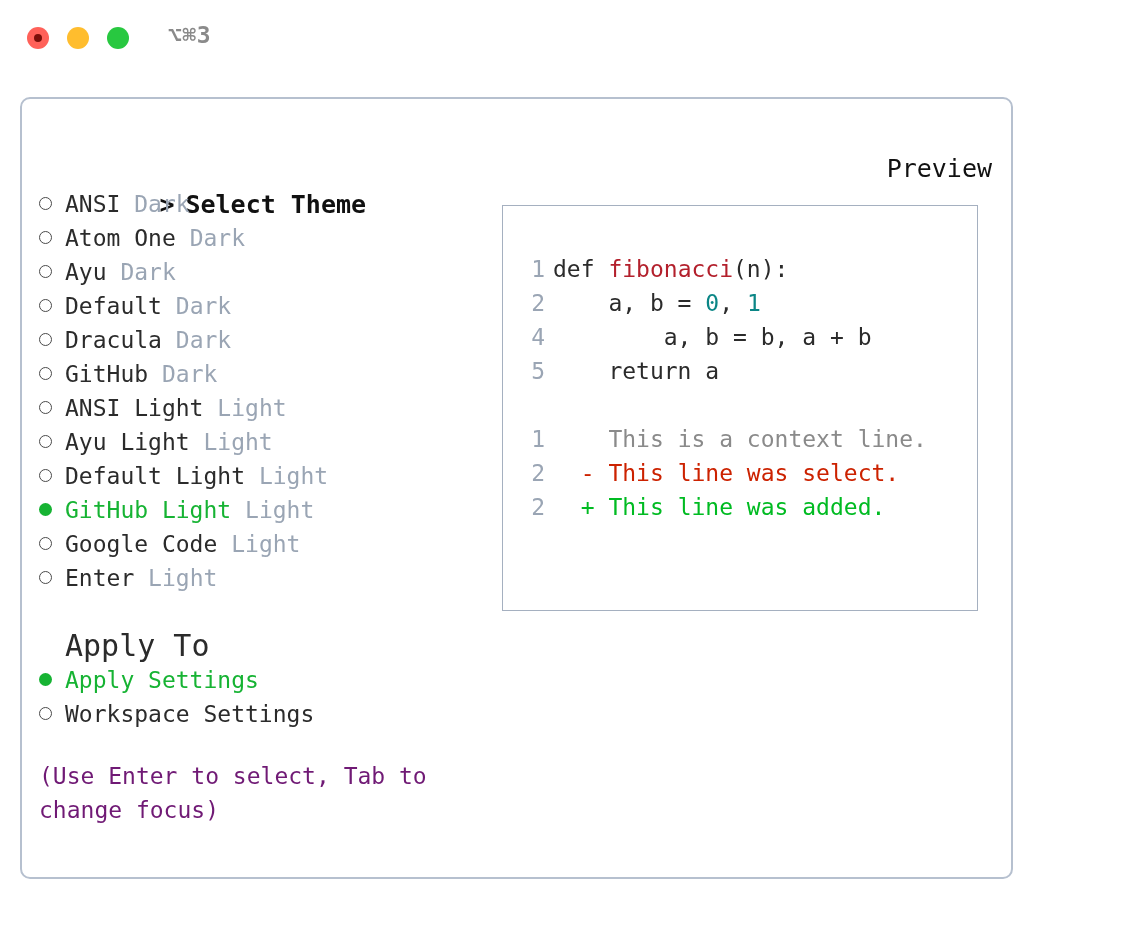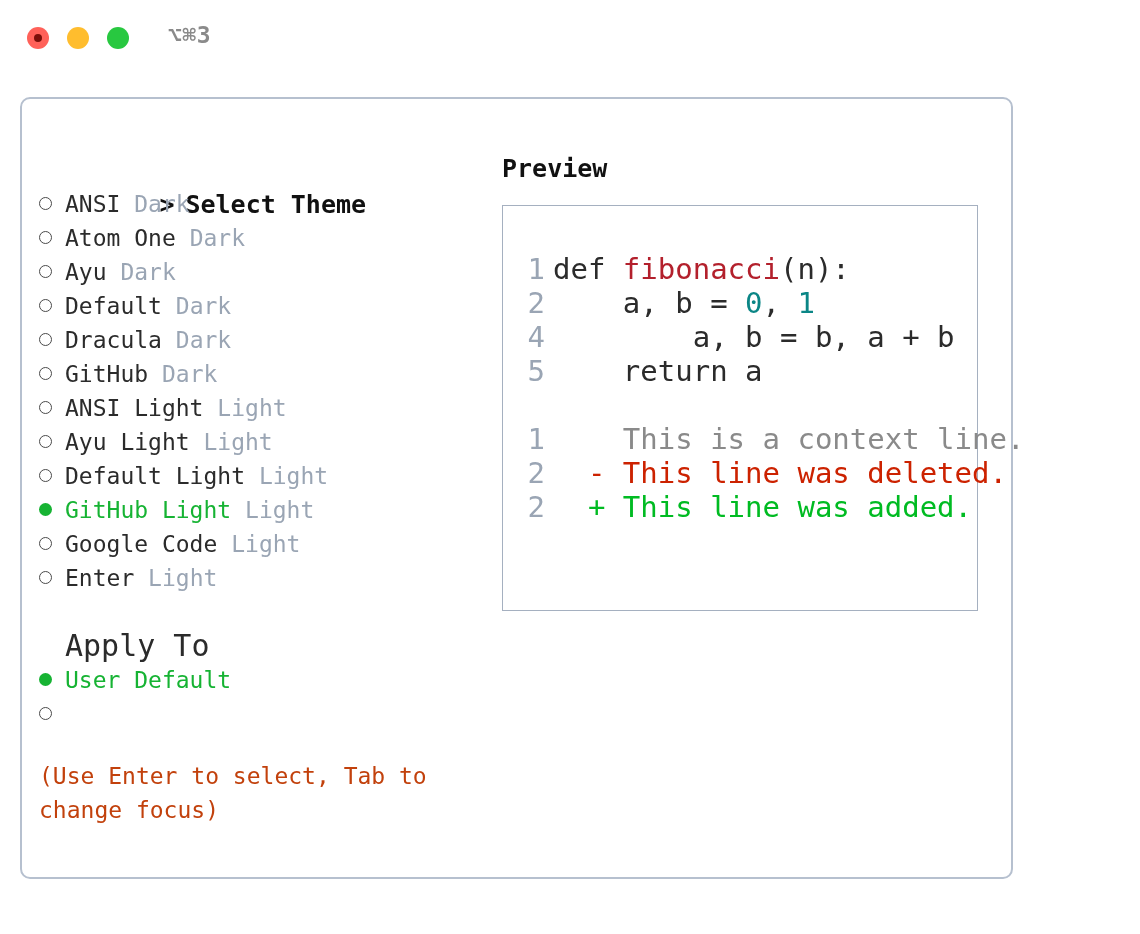--- a/index.html
+++ b/index.html
@@ -138,51 +138,52 @@
     color: #2b2b2b;
     padding-left: 26px;
     white-space: pre;
   }
   .spacer-row { height: 34px; }
 
   #hint-text {
     margin-top: 28px;
     font-size: 23px;
     line-height: 34px;
-    color: #c2410c;
+    color: #701a75;
     width: 410px;
   }
 
   
   #right-column {
     position: absolute;
     left: 480px;
     top: 52px;
     width: 490px;
   }
   #preview-header {
     font-size: 25px;
-    font-weight: bold;
+    font-weight: normal;
     color: #111111;
     height: 36px;
     line-height: 36px;
+    text-align: right;
   }
   #preview-box {
     margin-top: 18px;
     width: 476px;
     height: 406px;
     border: 1.5px solid #a5b0c0;
     box-sizing: border-box;
     background: #ffffff;
     padding: 46px 0 0 0;
   }
   .code-line {
     height: 34px;
     line-height: 34px;
-    font-size: 29px;
+    font-size: 23px;
     white-space: pre;
     color: #2b2b2b;
   }
   .gutter {
     display: inline-block;
     width: 42px;
     text-align: right;
     color: #9aa5b4;
     padding-right: 8px;
   }
@@ -231,39 +232,39 @@
           <div class="row selected"><span class="bullet"><span class="bullet-dot filled"></span></span><span class="label">GitHub Light</span><span> </span><span class="variant">Light</span></div>
           <div class="row"><span class="bullet"><span class="bullet-dot hollow"></span></span><span class="label">Google Code</span><span> </span><span class="variant">Light</span></div>
           <div class="row"><span class="bullet"><span class="bullet-dot hollow"></span></span><span class="label">Enter</span><span> </span><span class="variant">Light</span></div>
         </div>
 
       <div class="spacer-row"></div>
 
       <div id="apply-to-header">Apply To</div>
 
       <div id="apply-to-list">
-          <div class="row selected"><span class="bullet"><span class="bullet-dot filled"></span></span><span class="label">User Default</span></div>
-          <div class="row"><span class="bullet"><span class="bullet-dot hollow"></span></span></div>
+          <div class="row selected"><span class="bullet"><span class="bullet-dot filled"></span></span><span class="label">Apply Settings</span></div>
+          <div class="row"><span class="bullet"><span class="bullet-dot hollow"></span></span><span class="label">Workspace Settings</span></div>
         </div>
 
       <div id="hint-text">(Use Enter to select, Tab to change focus)</div>
     </div>
 
     <div id="right-column">
       <div id="preview-header">Preview</div>
       <div id="preview-box">
         <div id="code-block">
             <div class="code-line"><span class="gutter">1</span><span class="tok-plain">def </span><span class="tok-fn">fibonacci</span><span class="tok-plain">(n):</span></div>
             <div class="code-line"><span class="gutter">2</span><span class="tok-plain">    a, b = </span><span class="tok-num">0</span><span class="tok-plain">, </span><span class="tok-num">1</span></div>
             <div class="code-line"><span class="gutter">4</span><span class="tok-plain">        a, b = b, a + b</span></div>
             <div class="code-line"><span class="gutter">5</span><span class="tok-plain">    return a</span></div>
           </div>
         <div class="blank-line"></div>
         <div id="diff-block">
             <div class="code-line"><span class="gutter">1</span><span class="diff-ctx" style="white-space: pre;">    </span><span class="diff-ctx">This is a context line.</span></div>
-            <div class="code-line"><span class="gutter">2</span><span class="diff-del" style="white-space: pre;">  - </span><span class="diff-del">This line was deleted.</span></div>
+            <div class="code-line"><span class="gutter">2</span><span class="diff-del" style="white-space: pre;">  - </span><span class="diff-del">This line was select.</span></div>
             <div class="code-line"><span class="gutter">2</span><span class="diff-add" style="white-space: pre;">  + </span><span class="diff-add">This line was added.</span></div>
           </div>
       </div>
     </div>
 
   </div>
 </div>
 
 </body></html>

